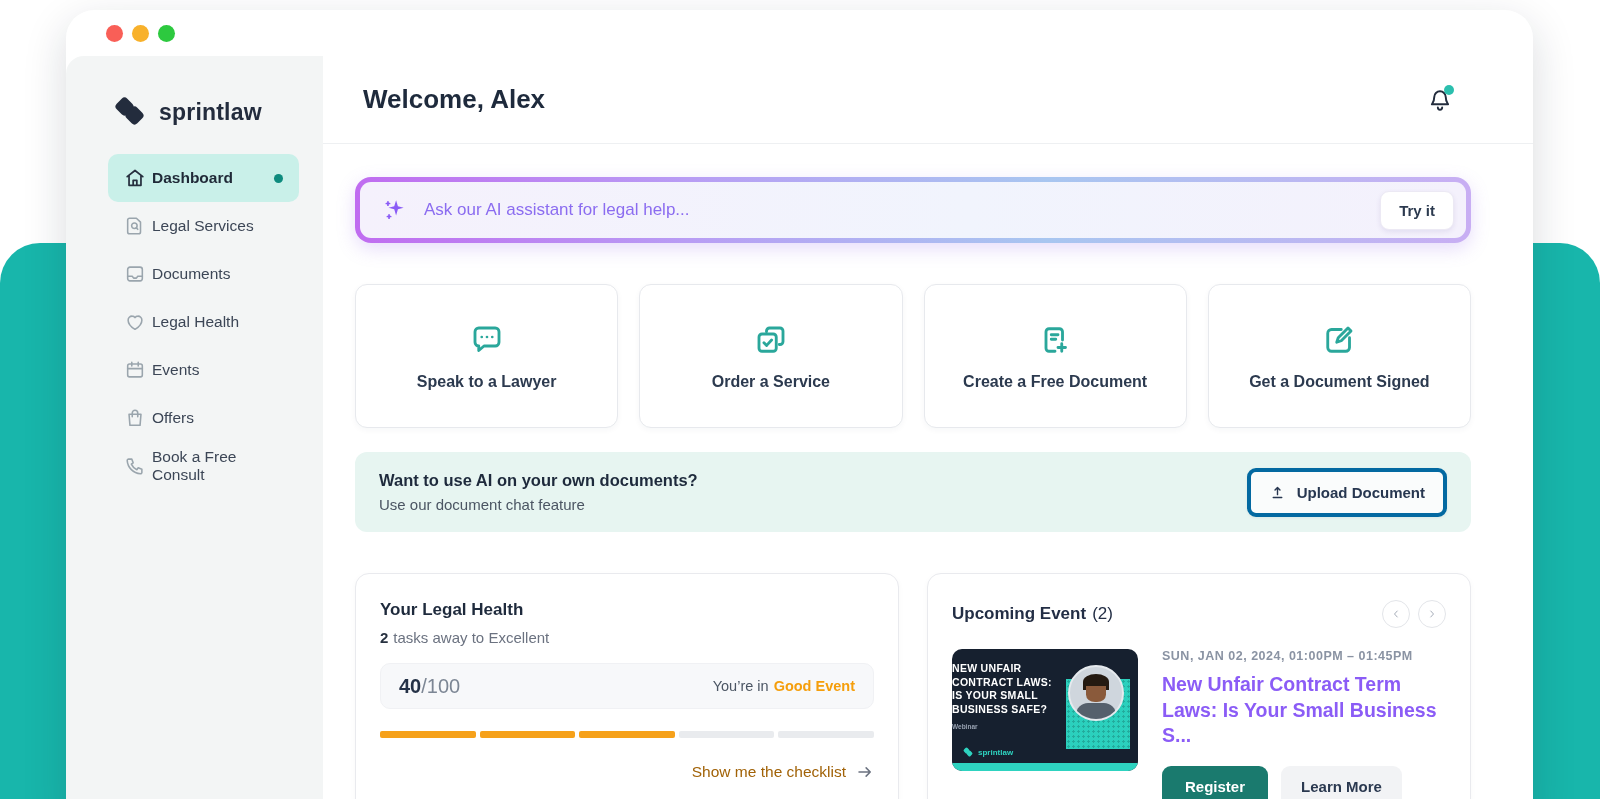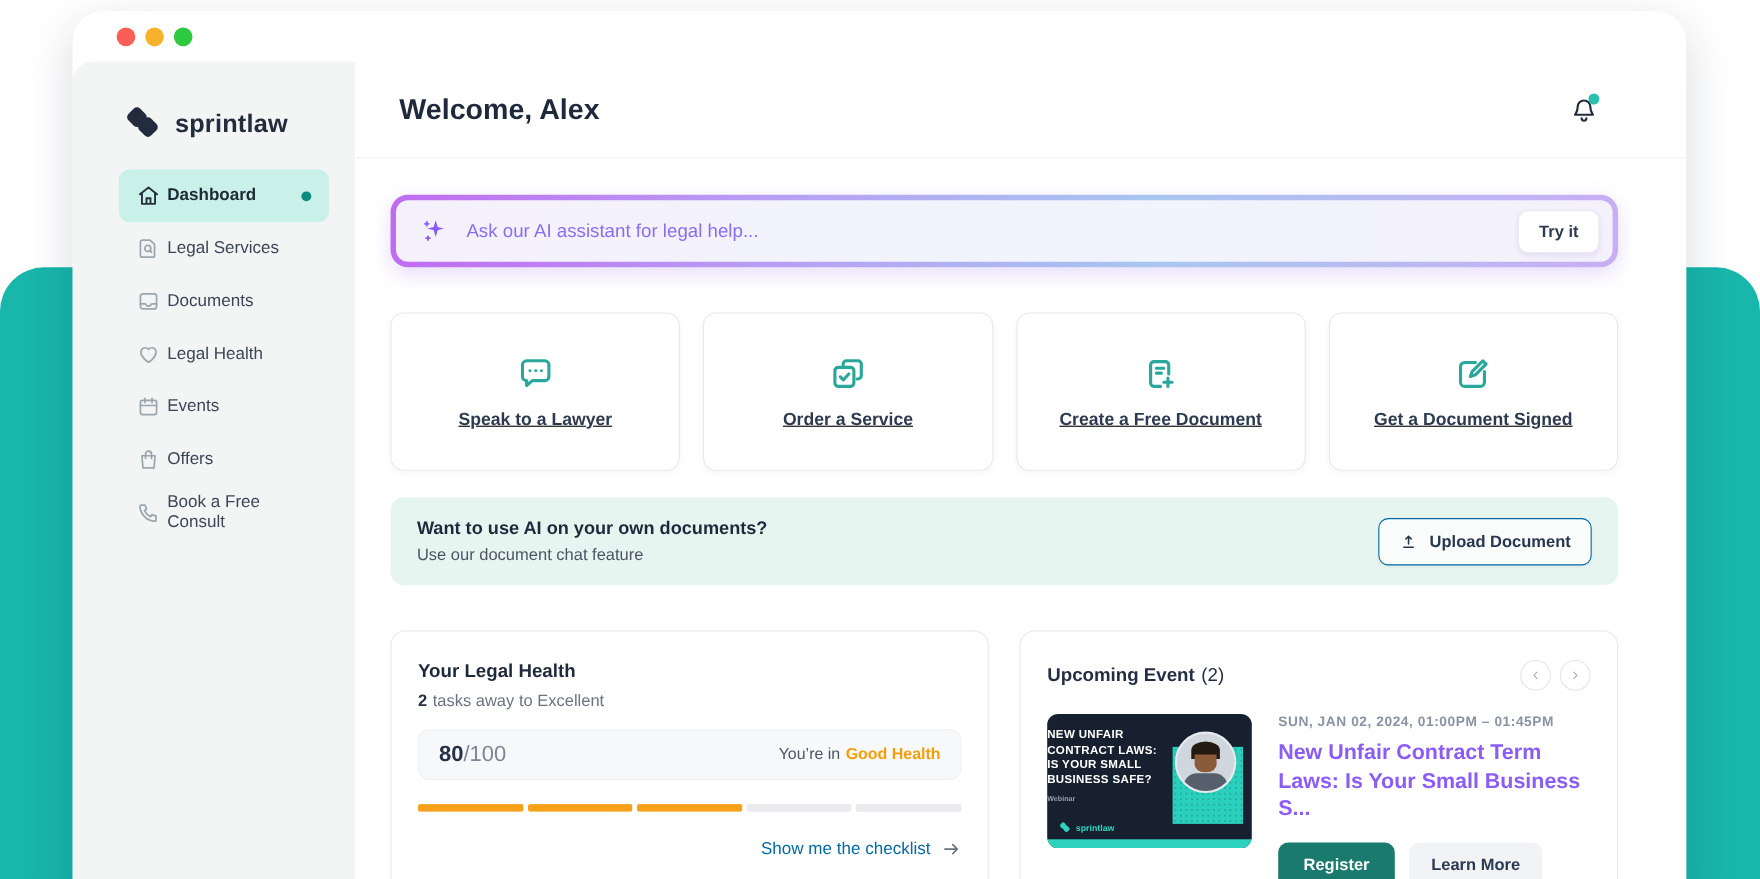--- a/index.html
+++ b/index.html
@@ -63,32 +63,32 @@
   .ai-spark svg { width:26px; height:26px; display:block; }
   .ai-text { font-size:17px; color:#8b6cf0; }
   .ai-try { margin-left:auto; background:#ffffff; border:1px solid #ece9f4; border-radius:9px;
       padding:10px 18px; font-size:15px; font-weight:600; color:#2c3a4f; cursor:pointer;
       box-shadow:0 2px 5px rgba(80,60,140,.10); font-family:inherit; }
 
   
   .actions { margin-top:41px; display:grid; grid-template-columns:repeat(4,1fr); gap:21px; }
   .action-card { height:144px; background:#fff; border:1px solid #e7e9ed; border-radius:12px;
       display:flex; flex-direction:column; align-items:center; justify-content:center; gap:15px;
-      box-shadow:0 2px 6px rgba(25,40,70,.04); cursor:pointer;text-decoration:underline; }
+      box-shadow:0 2px 6px rgba(25,40,70,.04); cursor:pointer; }
   .action-card svg { width:36px; height:36px; stroke:#2aa79b; fill:none; stroke-width:1.9;
       stroke-linecap:round; stroke-linejoin:round; }
   .action-label { font-size:16px; font-weight:600; color:#2c3a4f; }
 
   
   .upload-banner { margin-top:24px; background:#e7f5f1; border-radius:12px; height:80px;
       display:flex; align-items:center; padding:0 24px; }
   .ub-title { font-size:16.5px; font-weight:700; color:#1e2a3c; }
   .ub-sub { margin-top:6px; font-size:15px; color:#4b5563; }
   .ub-btn { margin-left:auto; display:flex; align-items:center; gap:11px; background:#fafcfc;
-      border:1px solid #0369a1; border-radius:9px; padding:12px 18px; font-size:15px;
+      border:4px solid #0369a1; border-radius:9px; padding:12px 18px; font-size:15px;
       font-weight:600; color:#273750; cursor:pointer; box-shadow:0 1px 3px rgba(20,40,60,.06);
       font-family:inherit; }
   .ub-btn svg { width:17px; height:17px; stroke:#273750; fill:none; stroke-width:2;
       stroke-linecap:round; stroke-linejoin:round; }
 
   
   .bottom { margin-top:41px; display:grid; grid-template-columns:1fr 1fr; gap:28px; }
   .panel { background:#fff; border:1px solid #e9eaee; border-radius:14px; padding:26px 24px;
            height:252px; box-shadow:0 2px 6px rgba(25,40,70,.03); }
 
@@ -99,21 +99,21 @@
   .scorebox { margin-top:17px; background:#f7f8fa; border:1px solid #f0f1f4; border-radius:10px;
       height:46px; display:flex; align-items:center; padding:0 18px; }
   .score-val { font-size:20px; font-weight:700; color:#253247; }
   .score-den { font-size:20px; font-weight:500; color:#7c8694; }
   .score-right { margin-left:auto; font-size:14.5px; color:#4b5563; display:flex; gap:5px; }
   .score-status { color:#f59e0b; font-weight:700; }
   .progress { margin-top:22px; display:flex; gap:4px; height:7px; }
   .seg { flex:1; background:#e9ebee; border-radius:2px; overflow:hidden; }
   .seg-fill { height:100%; background:#f6a11a; }
   .lh-link { margin-top:25px; display:flex; justify-content:flex-end; align-items:flex-start; gap:10px;
-      font-size:15.5px; font-weight:500; color:#0369a1; cursor:pointer; }
+      font-size:15.5px; font-weight:500; color:#a16207; cursor:pointer; }
   .lh-link svg { width:18px; height:18px; stroke:#6b7280; fill:none; stroke-width:2;
       stroke-linecap:round; stroke-linejoin:round; }
 
   
   .ev-head { display:flex; align-items:center; }
   .ev-title { font-size:17px; color:#232e45; display:flex; gap:6px; }
   .ev-title b { font-weight:700; }
   .ev-nav { margin-left:auto; display:flex; gap:8px; }
   .ev-circle { width:28px; height:28px; border-radius:50%; border:1px solid #e3e5e9; background:#fff;
       display:flex; align-items:center; justify-content:center; cursor:pointer; }
@@ -305,25 +305,25 @@
 
           <div class="bottom">
 
             <div class="panel">
               <div class="lh-title">Your Legal Health</div>
               <div class="lh-sub">
                 <b>2</b>
                 <span>tasks away to Excellent</span>
               </div>
               <div class="scorebox">
-                <span class="score-val">80</span>
+                <span class="score-val">40</span>
                 <span class="score-den">/100</span>
                 <span class="score-right">
                   <span>You’re in</span>
-                  <span class="score-status">Good Health</span>
+                  <span class="score-status">Good Event</span>
                 </span>
               </div>
               <div class="progress">
                   <div class="seg">
                     <div class="seg-fill" style="width: 100%;"></div>
                   </div>
                   <div class="seg">
                     <div class="seg-fill" style="width: 100%;"></div>
                   </div>
                   <div class="seg">

